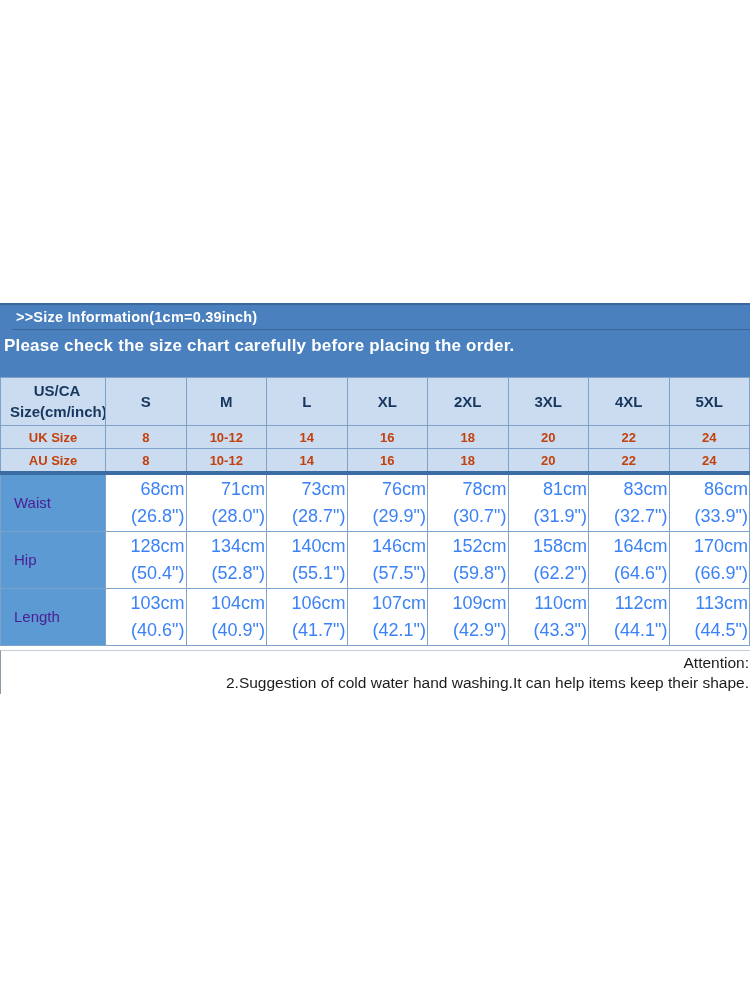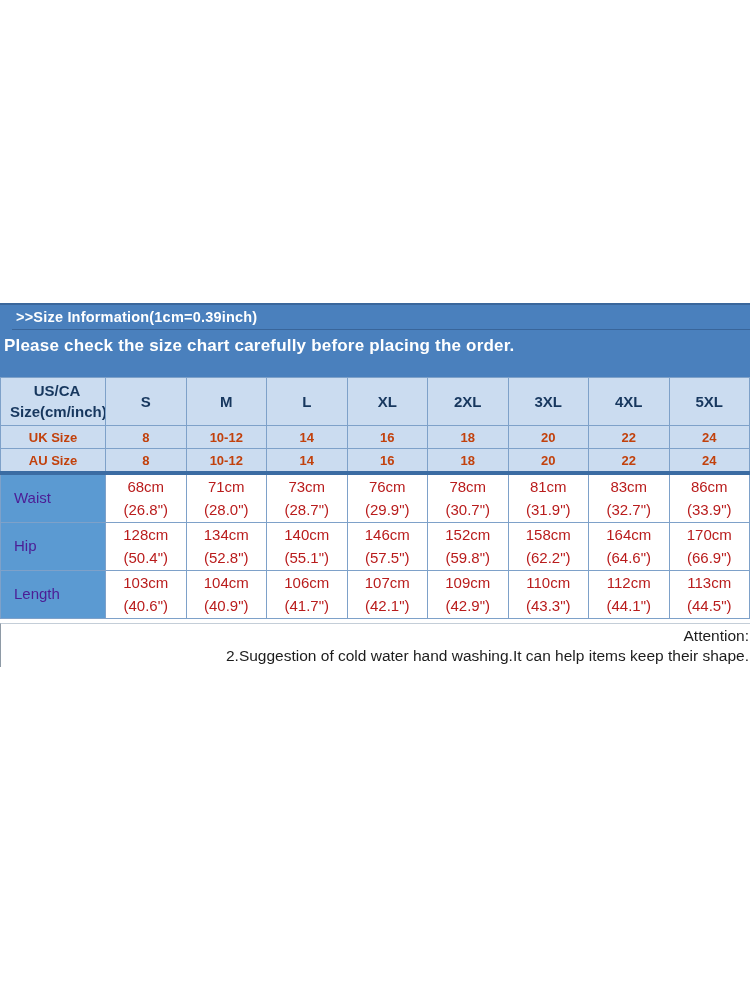--- a/index.html
+++ b/index.html
@@ -23,21 +23,21 @@
     background:#cbdcf0;border:1px solid #7ea1c9;
   }
   table.size td{
     border:1px solid #7ea1c9;text-align:center;vertical-align:middle;
     color:#17375e;overflow:hidden;
   }
   col.c-label{width:105px;}
   tr.hdr-row td{height:45px;font-weight:bold;font-size:15px;}
   td.corner{font-size:13.5px;line-height:1.35;font-weight:bold;padding-left:9px;}
   tr.slim-row td{height:20px;font-weight:bold;font-size:13px;color:#c2410c;}
-  tr.meas-row td{background:#ffffff;color:#b91c1c;font-size:15px;line-height:1.5;font-weight:normal;}
+  tr.meas-row td{background:#ffffff;color:#3b82f6;font-size:18px;line-height:1.5;font-weight:normal;text-align:right;}
   tr.meas-row td.mlabel{
     background:#5b9ad2;color:#4c1d95;text-align:left;padding-left:13px;font-size:15px;
   }
   tr.meas-row.first td{border-top:4px solid #3b6ca3;}
   tr.row-waist td{height:43px;}
   tr.row-hip td{height:44px;}
   tr.row-length td{height:42px;}
 
   
   .attention{

